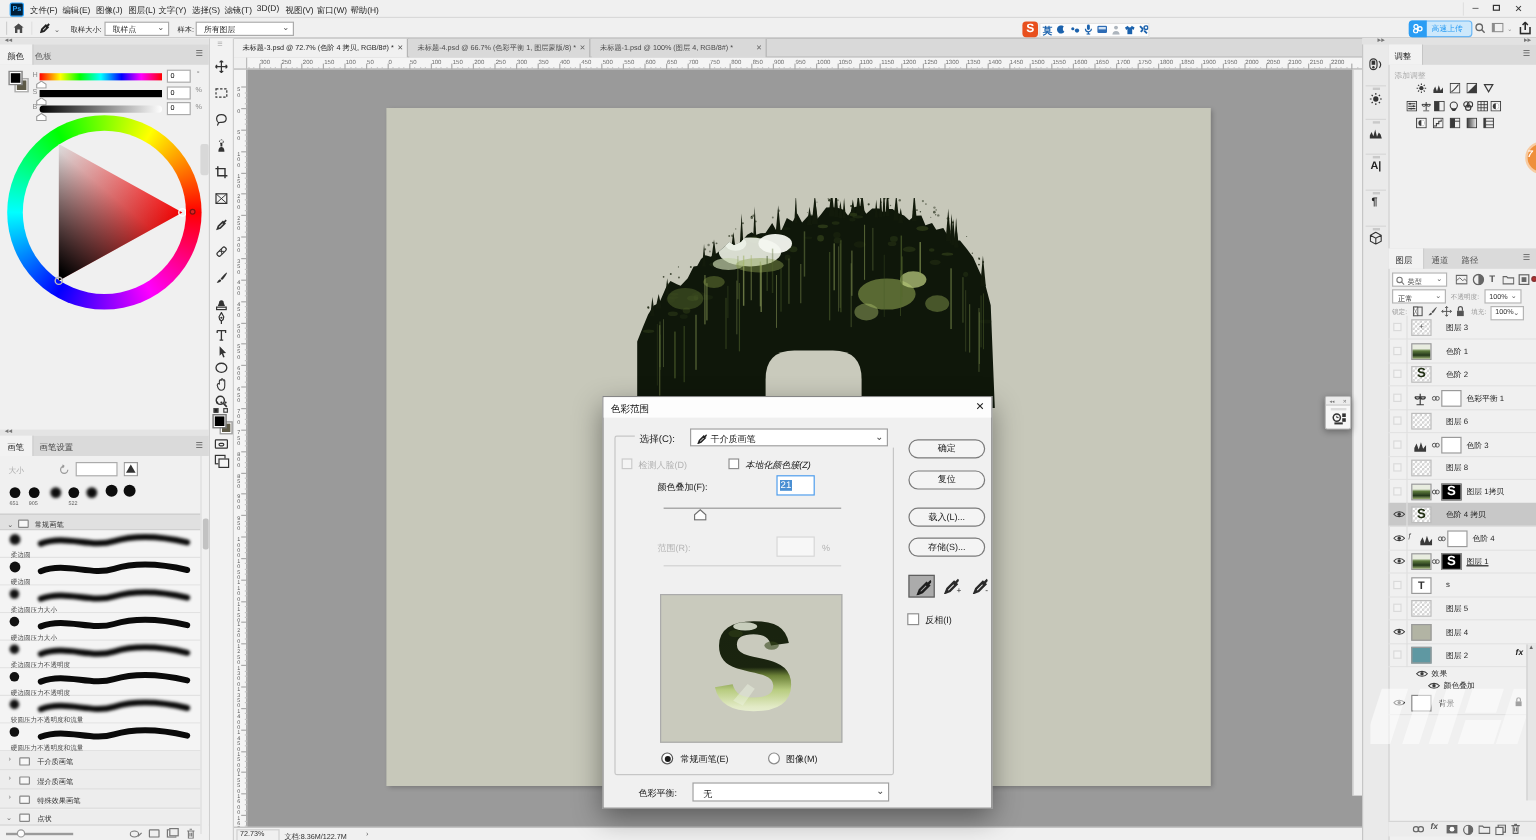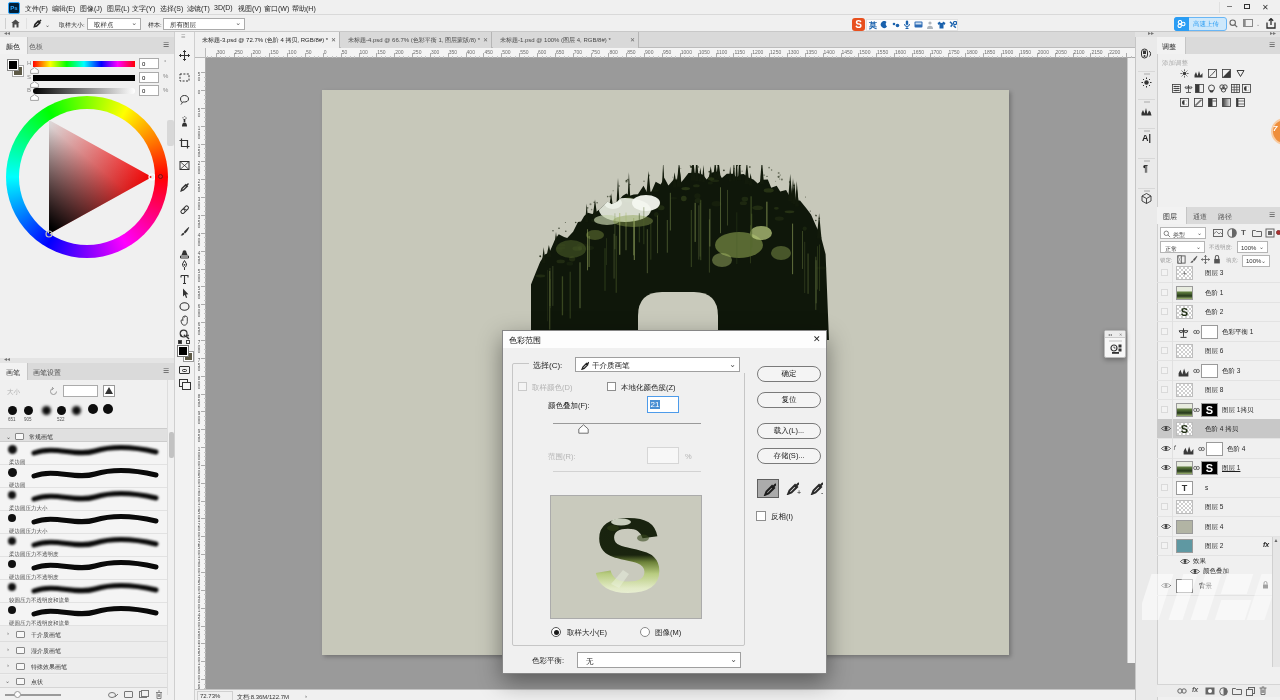--- a/index.html
+++ b/index.html
@@ -1075,23 +1075,23 @@
  <div class="abs" style="left:26px;top:26px;width:216px;height:16px;background:#f0f0f0;"></div>
  <span class="abs" style="left:30px;top:29px;font-size:8px;color:#1a1a1a;">选择(C):</span>
  <div class="abs" style="left:72px;top:26px;width:165px;height:15px;background:#fff;border:1px solid #9f9f9f;">
   <svg class="abs" style="left:4px;top:3px;" width="9" height="9" viewBox="0 0 14 14">
         <path d="M14 2 L9.8 6.2 M10.8 3.2 L4.5 9.5 L3.2 12.8 L6.5 11.5 L12.8 5.2" stroke="#222" stroke-width="2" fill="none"></path>
       </svg>
   <span class="abs" style="left:16px;top:3px;font-size:7.5px;color:#1a1a1a;">干介质画笔</span>
   <span class="chev" style="font-size:8px;">⌄</span>
  </div>
  <div class="abs" style="left:15px;top:51px;width:9px;height:9px;background:#f4f4f4;border:1px solid #cacaca;"></div>
- <span class="abs" style="left:29px;top:52px;font-size:7.5px;color:#b2b2b2;">取样颜色(D)</span>
+ <span class="abs" style="left:29px;top:52px;font-size:7.5px;color:#b2b2b2;">检测人脸(D)</span>
  <div class="abs" style="left:104px;top:51px;width:9px;height:9px;background:#fff;border:1px solid #8e8e8e;"></div>
- <span class="abs" style="left:118px;top:52px;font-size:7.5px;color:#1a1a1a;">本地化颜色簇(Z)</span>
+ <span class="abs" style="left:118px;top:52px;font-size:7.5px;color:#1a1a1a;font-style:italic;">本地化颜色簇(Z)</span>
  <span class="abs" style="left:45px;top:70px;font-size:7.5px;color:#1a1a1a;">颜色叠加(F):</span>
  <div class="abs" style="left:144px;top:65px;width:32px;height:17px;background:#fff;border:1.5px solid #4d9bea;">
   <span class="abs" style="left:1.5px;top:2.5px;font-size:8px;color:#fff;background:#4a8fd3;padding:0 1px;">21</span>
  </div>
  <div class="abs" style="left:50px;top:92px;width:148px;height:1px;background:#9a9a9a;"></div>
  <svg class="abs" style="left:75px;top:93px;" width="11" height="10" viewBox="0 0 11 10">
       <path d="M5.5 0.8 L10.2 5 L10.2 9.2 L0.8 9.2 L0.8 5 Z" fill="#fdfdfd" stroke="#707070" stroke-width="1"></path>
     </svg>
  <span class="abs" style="left:45px;top:121px;font-size:7.5px;color:#b4b4b4;">范围(R):</span>
  <div class="abs" style="left:144px;top:116px;width:32px;height:17px;background:#f7f7f7;border:1px solid #d6d6d6;"></div>
@@ -1114,21 +1114,21 @@
    <text x="35" y="78" text-anchor="middle" font-family="Liberation Sans" font-weight="bold" font-size="106" fill="url(#sg)">S</text>
    <ellipse cx="28" cy="8" rx="10" ry="3.5" fill="#e6ebdb" opacity="0.85"></ellipse>
    <ellipse cx="20" cy="14" rx="6" ry="3" fill="#2c3a16" opacity="0.7"></ellipse>
    <ellipse cx="50" cy="24" rx="6" ry="3.5" fill="#37481c" opacity="0.6"></ellipse>
    <path d="M18 70 L30 56 L36 60 L26 74 Z" fill="#eef3e2" opacity="0.45"></path>
   </svg>
  </div>
 
  <div class="abs" style="left:48px;top:296px;width:10px;height:10px;border:1px solid #555;border-radius:50%;background:#fff;"></div>
  <div class="abs" style="left:50.5px;top:298.5px;width:5px;height:5px;border-radius:50%;background:#1a1a1a;"></div>
- <span class="abs" style="left:64px;top:297px;font-size:7.5px;color:#1a1a1a;">取样大小(E)</span>
+ <span class="abs" style="left:64px;top:297px;font-size:7.5px;color:#1a1a1a;">常规画笔(E)</span>
  <div class="abs" style="left:137px;top:296px;width:10px;height:10px;border:1px solid #8a8a8a;border-radius:50%;background:#fff;"></div>
  <span class="abs" style="left:152px;top:297px;font-size:7.5px;color:#1a1a1a;">图像(M)</span>
 
  <div class="abs" style="left:254px;top:35px;width:64px;height:16px;background:#f4f4f4;border:1px solid #7a7a7a;border-radius:8px;display:flex;align-items:center;justify-content:center;">
       <span style="font-size:7.5px;color:#1a1a1a;">确定</span>
     </div>
  <div class="abs" style="left:254px;top:61px;width:64px;height:16px;background:#f4f4f4;border:1px solid #7a7a7a;border-radius:8px;display:flex;align-items:center;justify-content:center;">
       <span style="font-size:7.5px;color:#1a1a1a;">复位</span>
     </div>
  <div class="abs" style="left:254px;top:92px;width:64px;height:16px;background:#f4f4f4;border:1px solid #7a7a7a;border-radius:8px;display:flex;align-items:center;justify-content:center;">

